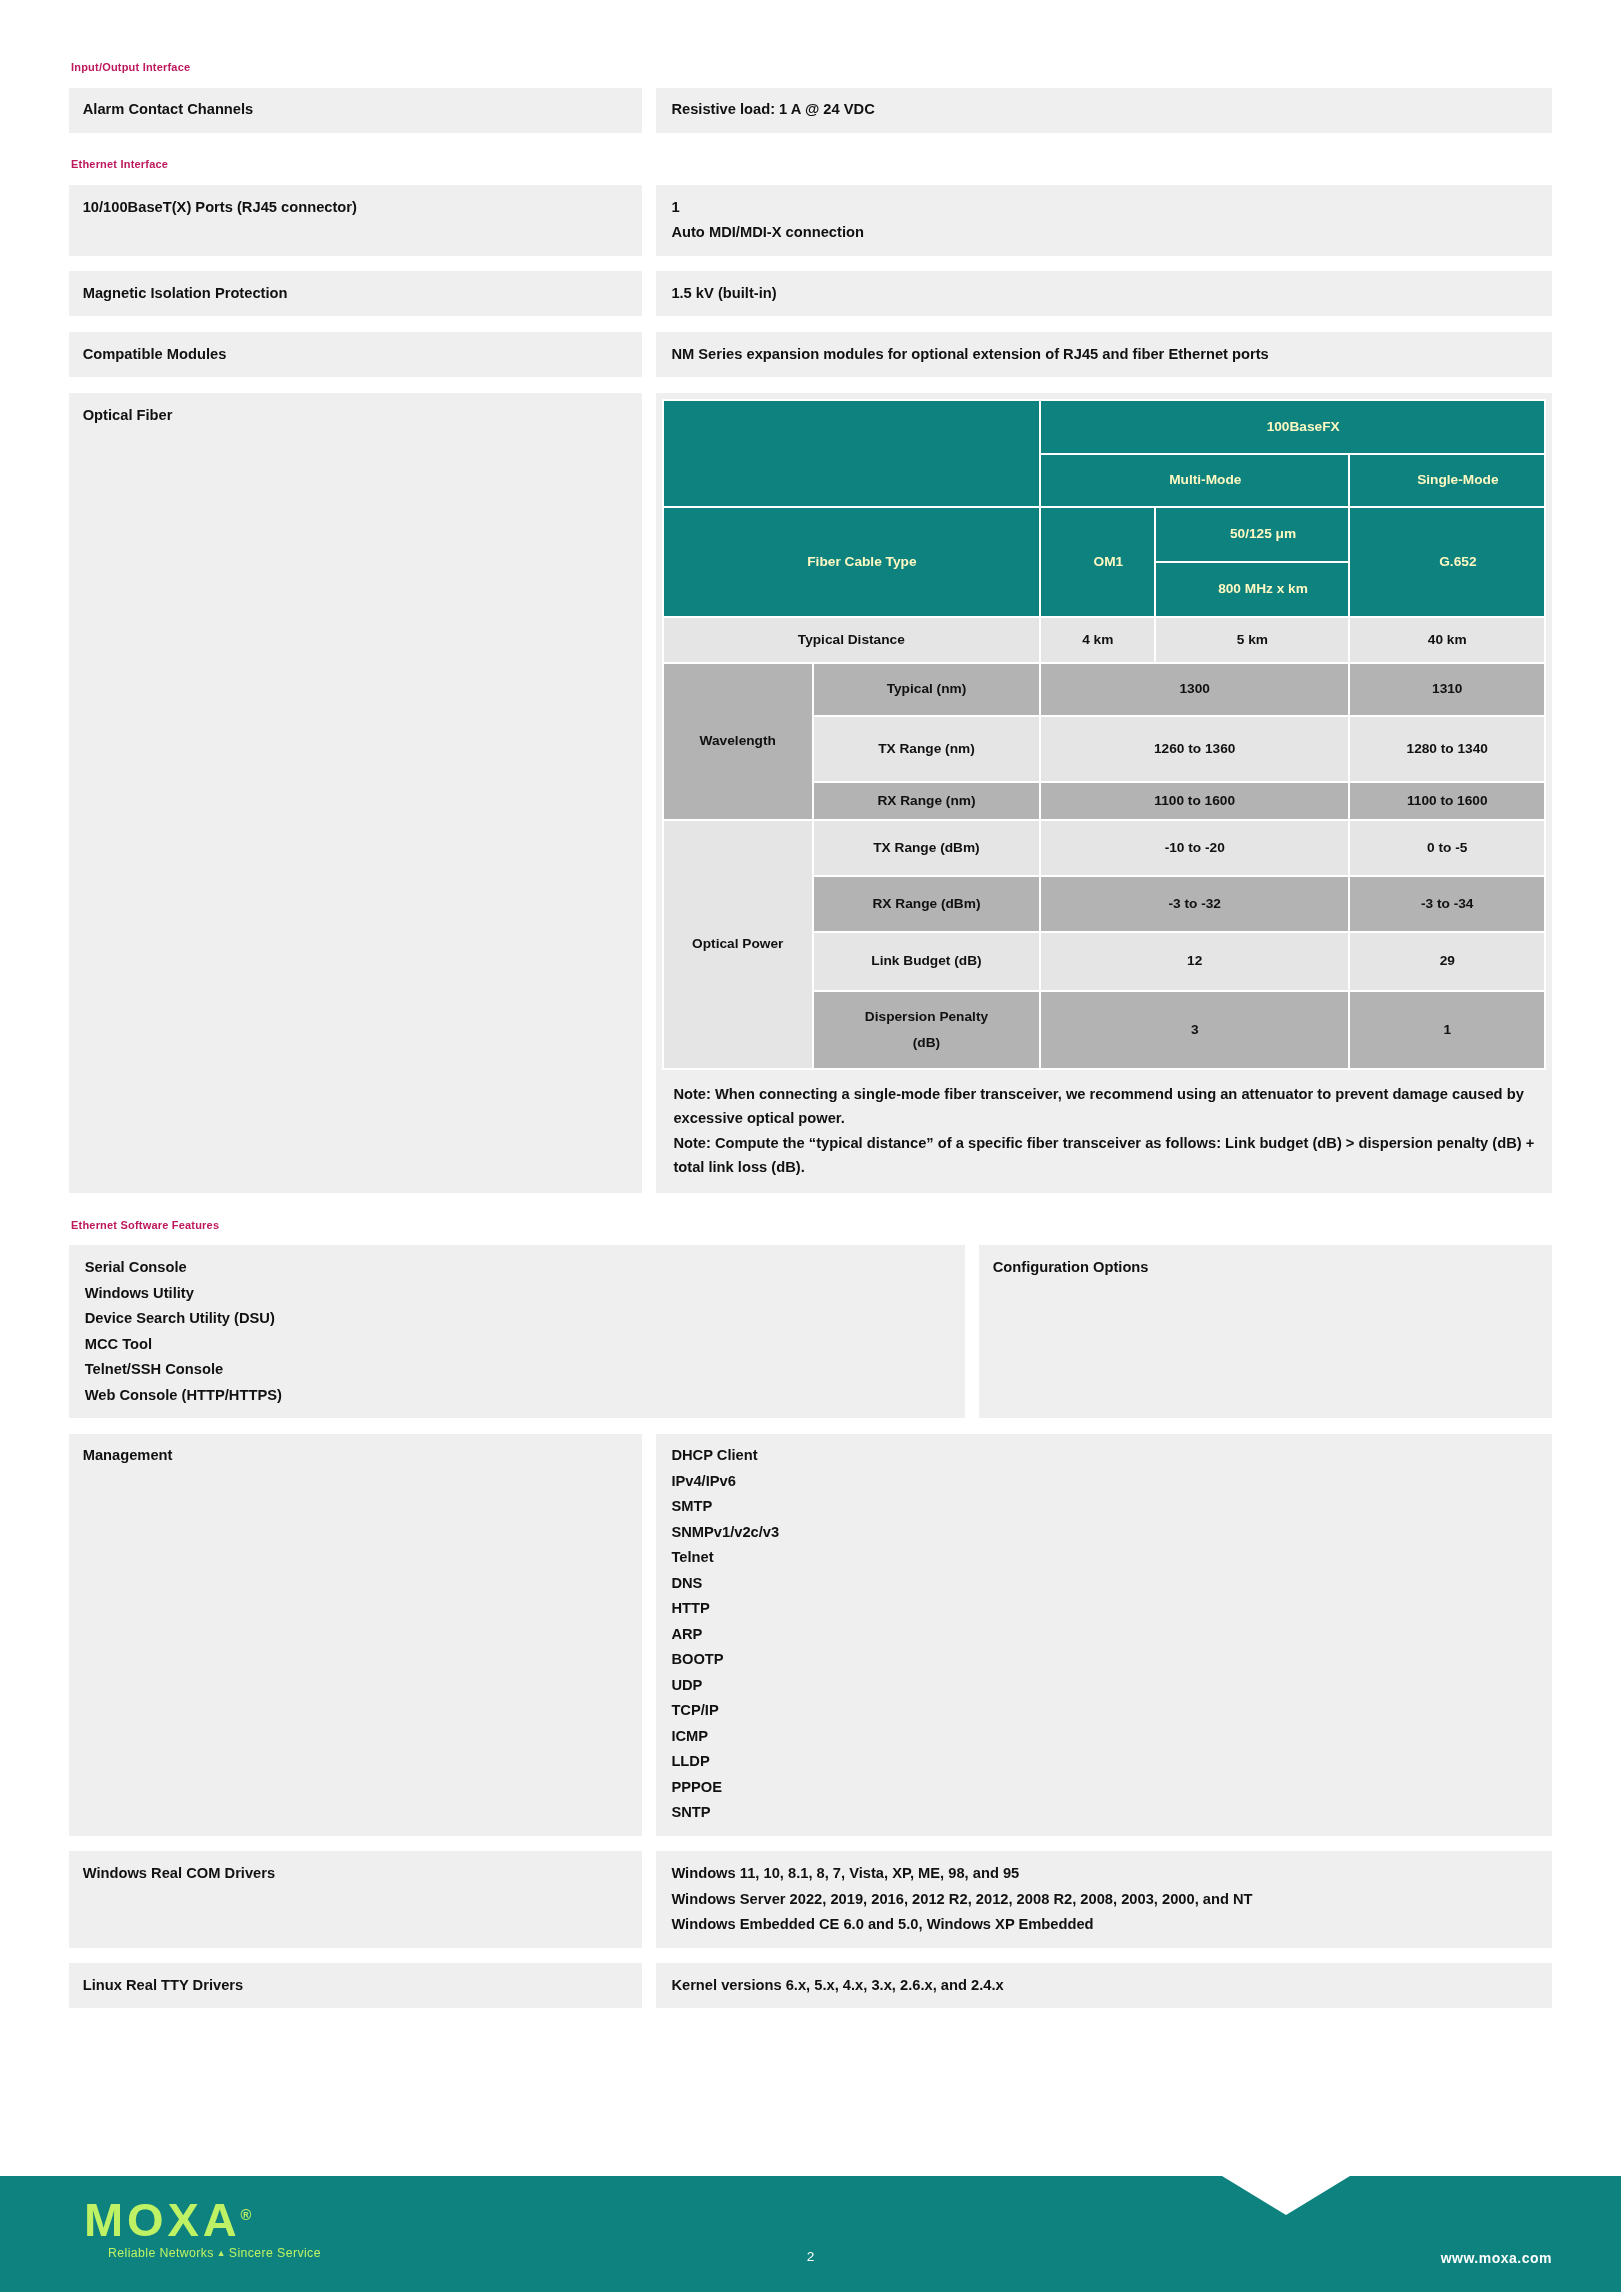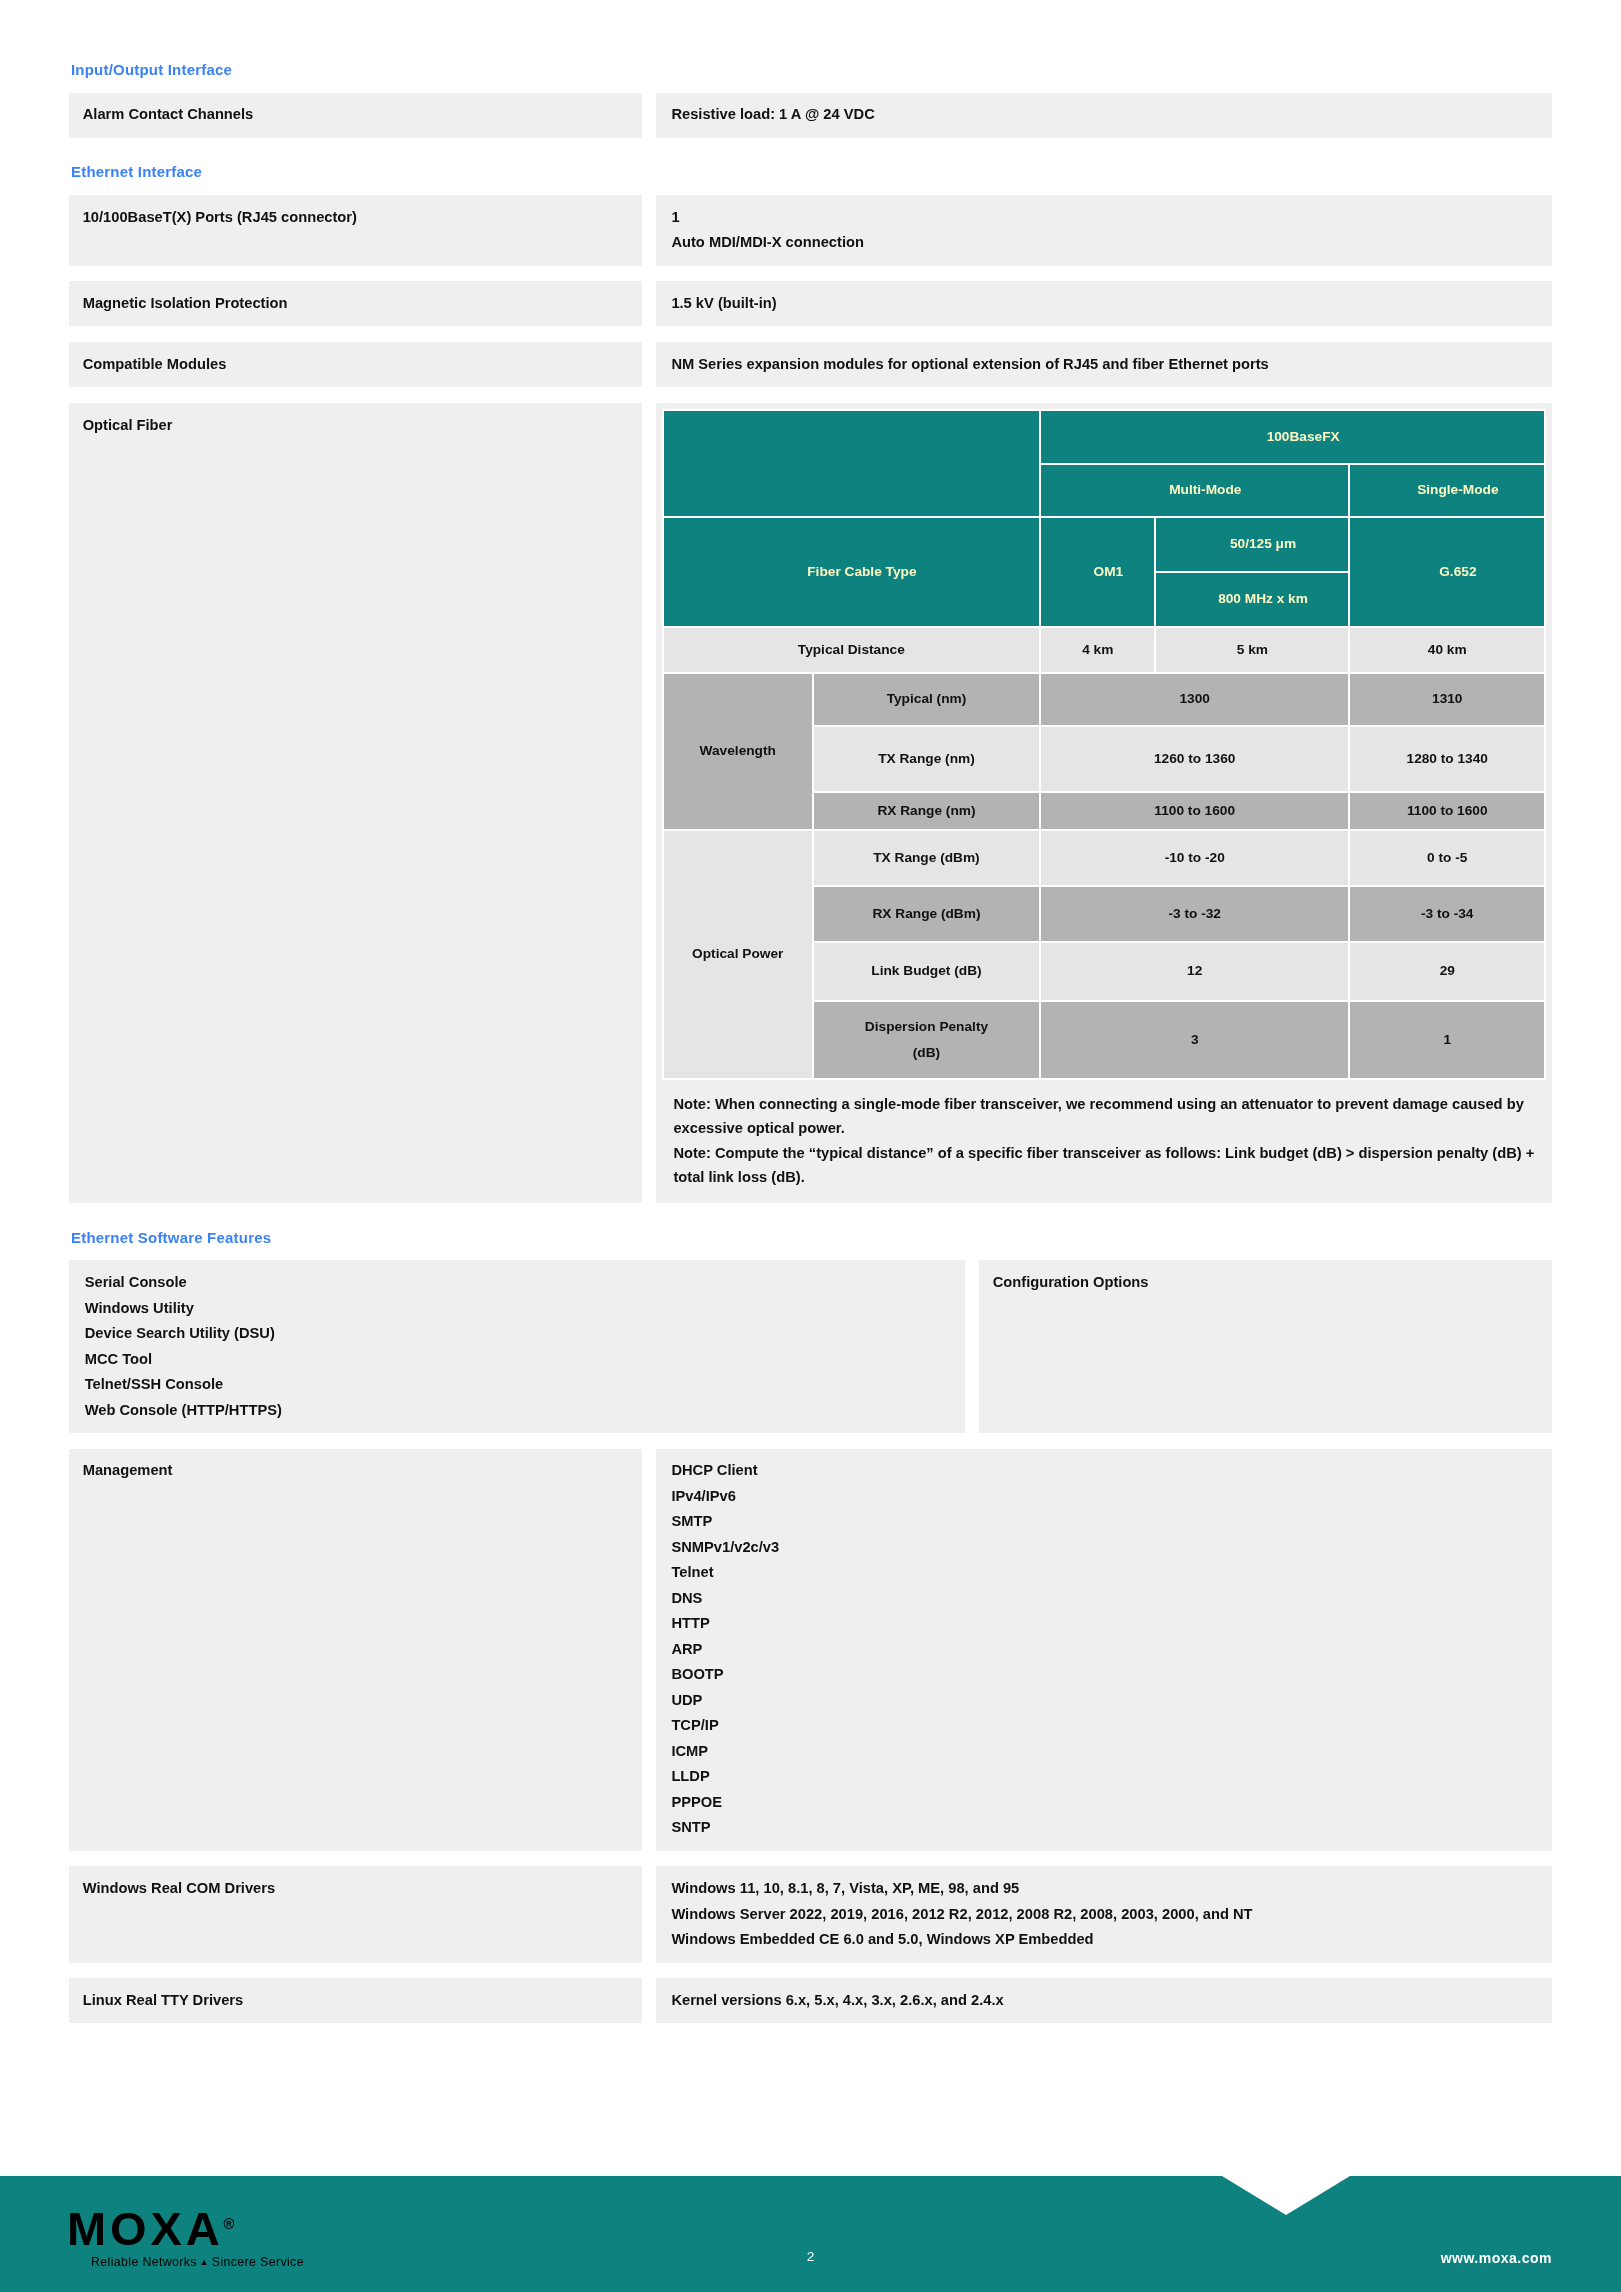--- a/index.html
+++ b/index.html
@@ -1,20 +1,20 @@
 <!DOCTYPE html>
 <html><head>
 <meta charset="utf-8">
 <style>
   html,body{margin:0;padding:0;}
   body{background:#ffffff;font-family:"Liberation Sans",sans-serif;color:#111111;}
   .page{position:relative;width:1621px;height:2293px;background:#ffffff;overflow:hidden;}
   .content{padding:61px 69px 0 69px;}
 
-  .section-title{font-size:15px;font-weight:bold;color:#3b82f6;margin:25.5px 0 14.7px 2px;letter-spacing:0.2px;}
+  .section-title{font-size:11px;font-weight:bold;color:#be185d;margin:25.5px 0 14.7px 2px;letter-spacing:0.2px;}
   .section-title.first{margin-top:0;}
 
   .spec-row{display:flex;gap:13.7px;margin-bottom:15.7px;}
   .cell{background:#efefef;font-weight:bold;}
   .cell.label{width:573px;flex:0 0 573px;padding:9.8px 13.7px;font-size:14.7px;line-height:25.5px;box-sizing:border-box;}
   .cell.value{flex:1;padding:9.8px 15.7px;font-size:14.7px;line-height:25.5px;box-sizing:border-box;}
   .pre{white-space:pre-line;}
 
   
   .cell.value.table-host{padding:5.9px 5.9px 3.9px 5.9px;}
@@ -22,21 +22,21 @@
   .fiber-table td{text-align:center;vertical-align:middle;font-size:13.7px;padding:2px 7.8px;}
   .fiber-table td.teal{background:#0e827e;color:#fef9c3;padding-left:29px;}
   .fiber-table td.dk{background:#b3b3b3;color:#111;}
   .fiber-table td.lt{background:#e5e5e5;color:#111;}
   .notes{padding:11.8px 9.8px 9.8px 11.8px;font-size:14.7px;line-height:24.5px;color:#111;}
 
   
   .footer{position:absolute;left:0;bottom:0;width:1621px;height:117px;background:#0e827e;}
   .notch{position:absolute;left:1222px;top:0;width:0;height:0;
          border-left:64px solid transparent;border-right:64px solid transparent;border-top:39px solid #ffffff;}
-  .logo-block{position:absolute;left:67px;top:19.6px;color:#000000;margin-top:9px;}
+  .logo-block{position:absolute;left:84px;top:19.6px;color:#bef264;}
   .logo-word{font-size:47px;font-weight:800;letter-spacing:3.9px;line-height:47px;}
   .logo-reg{font-size:14.7px;vertical-align:top;position:relative;top:-3.9px;font-weight:bold;}
   .tagline{font-size:12.3px;font-weight:normal;letter-spacing:0.4px;margin-top:3.9px;padding-left:24px;}
   .tagline .tri{font-size:8.8px;position:relative;top:-1px;padding:0 2.9px;}
   .page-num{position:absolute;left:50%;transform:translateX(-50%);bottom:29px;color:#ffffff;font-size:13.7px;}
   .website{position:absolute;right:69px;bottom:27.4px;color:#ffffff;font-size:14px;font-weight:bold;letter-spacing:0.5px;text-decoration:none;}
 </style>
 </head>
 <body>
 

